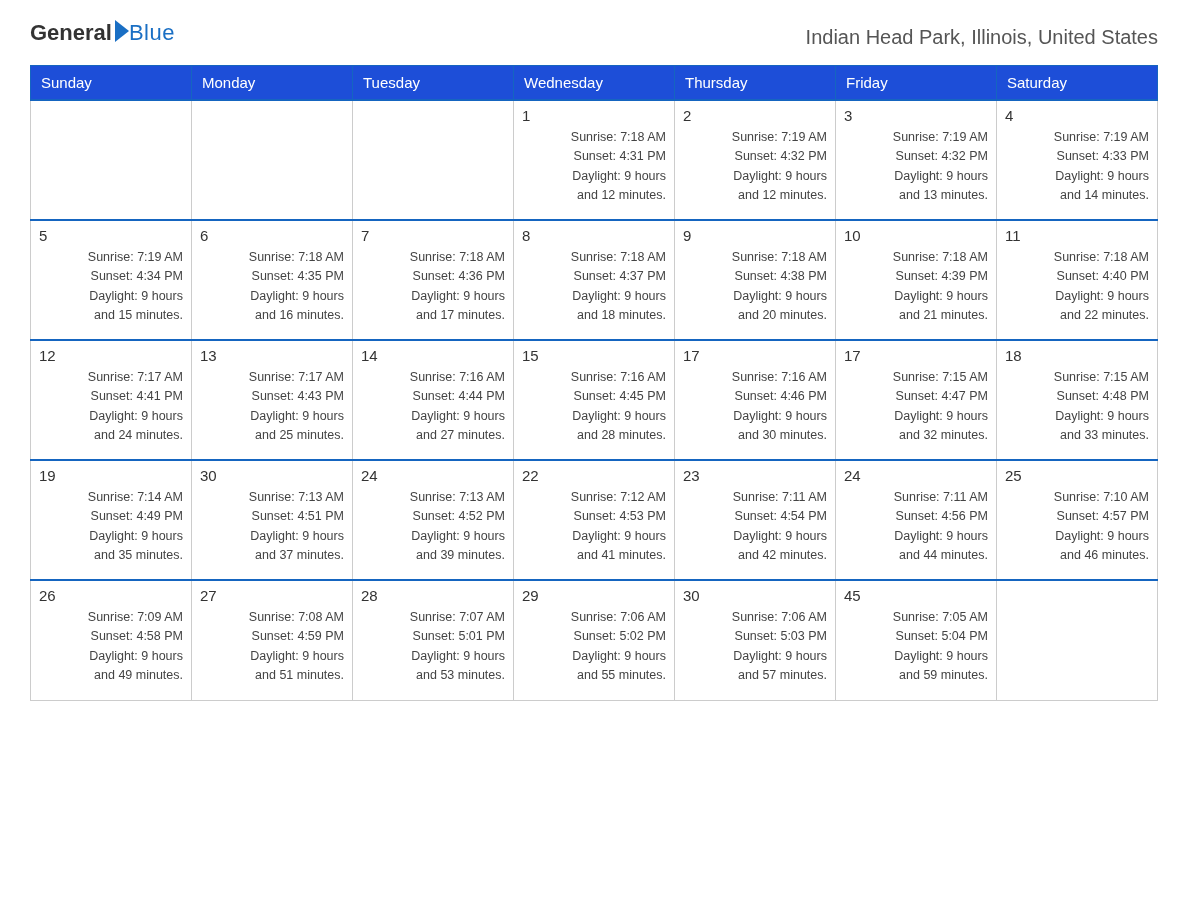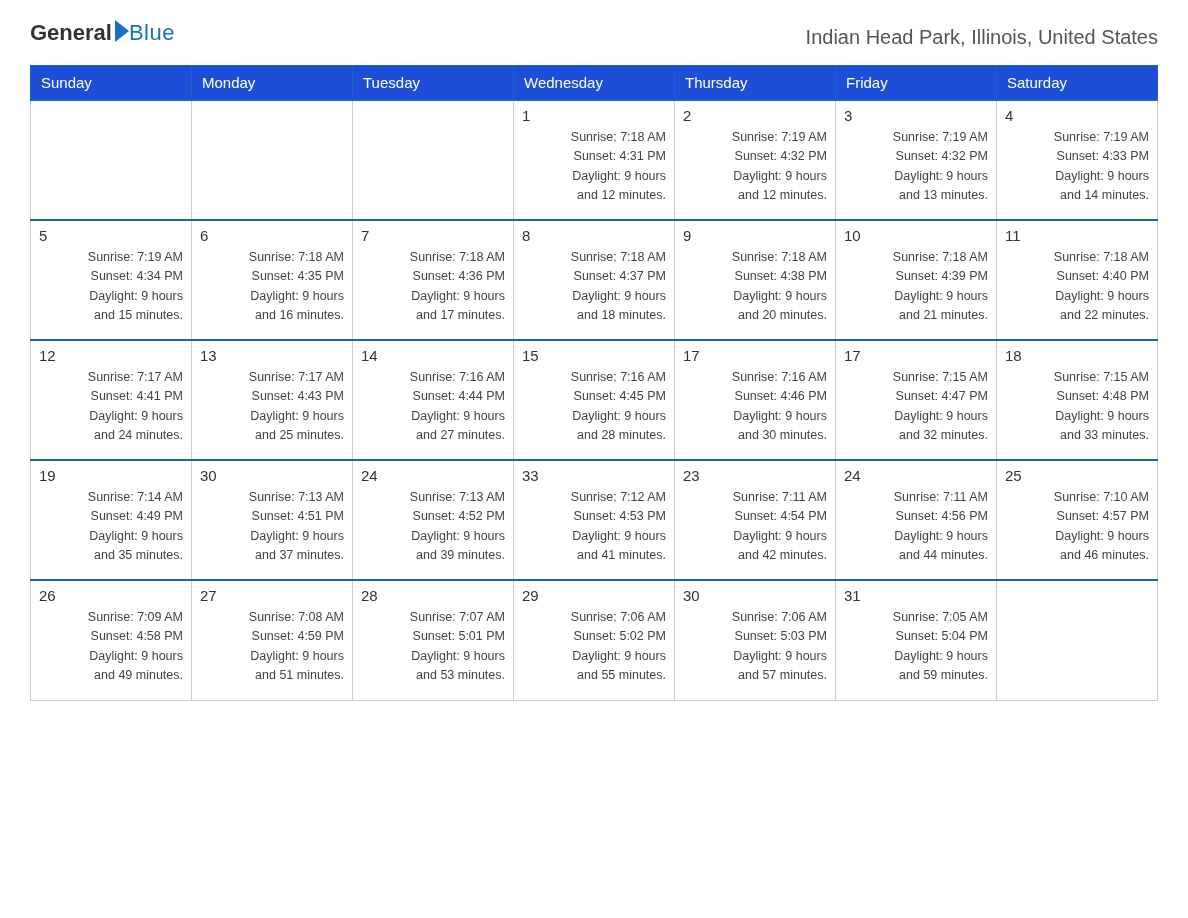--- a/index.html
+++ b/index.html
@@ -227,21 +227,21 @@
         </td>
         <td>
           <span class="day-number">30</span>
           <div class="day-info">Sunrise: 7:13 AM<br>Sunset: 4:51 PM<br>Daylight: 9 hours<br>and 37 minutes.</div>
         </td>
         <td>
           <span class="day-number">24</span>
           <div class="day-info">Sunrise: 7:13 AM<br>Sunset: 4:52 PM<br>Daylight: 9 hours<br>and 39 minutes.</div>
         </td>
         <td>
-          <span class="day-number">33</span>
+          <span class="day-number">22</span>
           <div class="day-info">Sunrise: 7:12 AM<br>Sunset: 4:53 PM<br>Daylight: 9 hours<br>and 41 minutes.</div>
         </td>
         <td>
           <span class="day-number">23</span>
           <div class="day-info">Sunrise: 7:11 AM<br>Sunset: 4:54 PM<br>Daylight: 9 hours<br>and 42 minutes.</div>
         </td>
         <td>
           <span class="day-number">24</span>
           <div class="day-info">Sunrise: 7:11 AM<br>Sunset: 4:56 PM<br>Daylight: 9 hours<br>and 44 minutes.</div>
         </td>
@@ -265,19 +265,19 @@
         </td>
         <td>
           <span class="day-number">29</span>
           <div class="day-info">Sunrise: 7:06 AM<br>Sunset: 5:02 PM<br>Daylight: 9 hours<br>and 55 minutes.</div>
         </td>
         <td>
           <span class="day-number">30</span>
           <div class="day-info">Sunrise: 7:06 AM<br>Sunset: 5:03 PM<br>Daylight: 9 hours<br>and 57 minutes.</div>
         </td>
         <td>
-          <span class="day-number">31</span>
+          <span class="day-number">45</span>
           <div class="day-info">Sunrise: 7:05 AM<br>Sunset: 5:04 PM<br>Daylight: 9 hours<br>and 59 minutes.</div>
         </td>
         <td class="empty"></td>
       </tr>
     </tbody>
 </table>
 
 </body></html>

